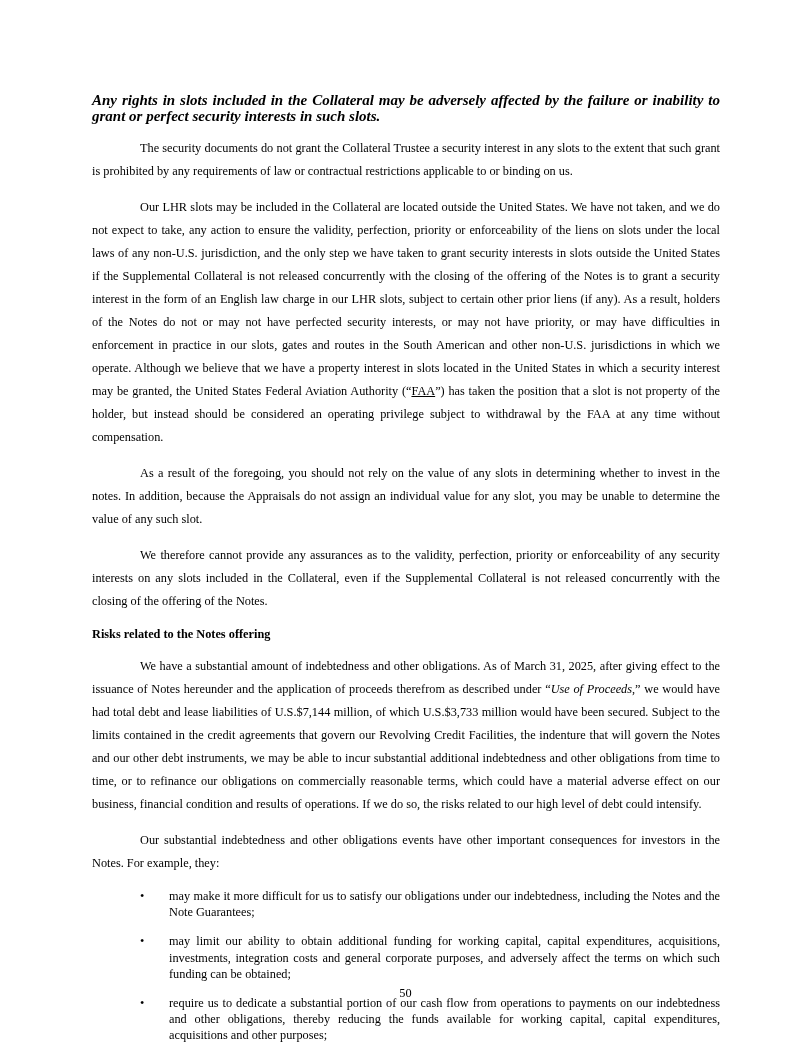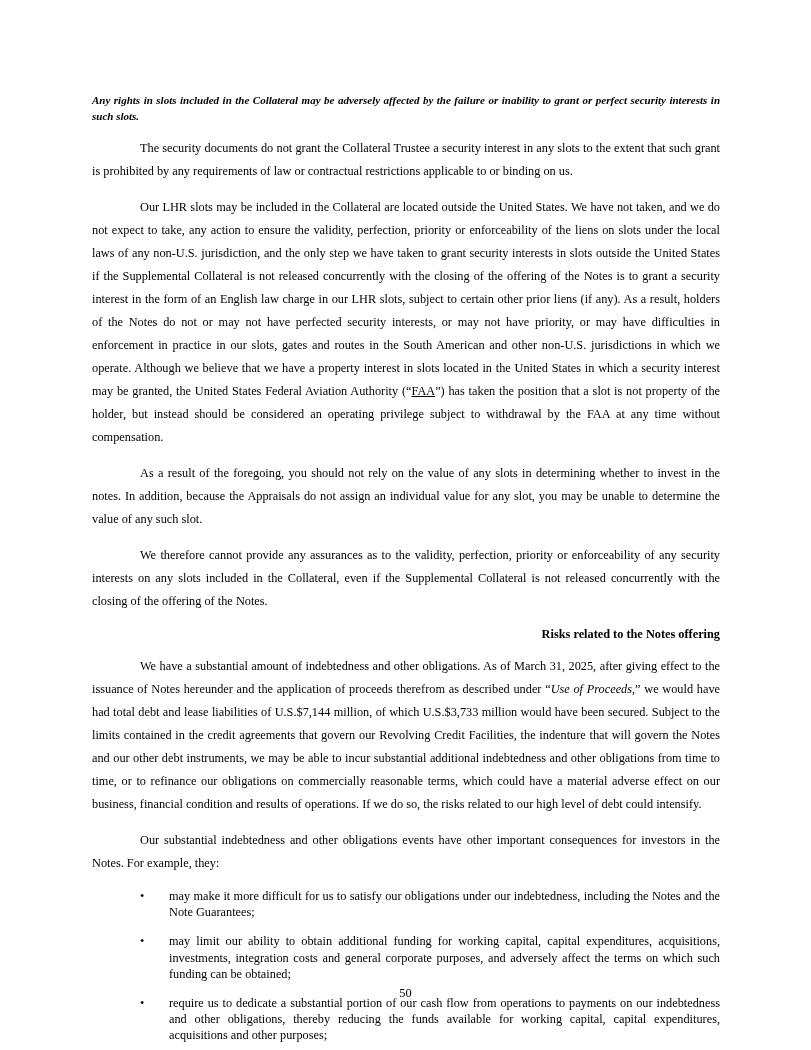--- a/index.html
+++ b/index.html
@@ -32,28 +32,28 @@
     text-align: justify;
   }
   .body-para {
     text-indent: 48px;
     margin-bottom: 13px;
   }
   .heading-bi {
     font-weight: bold;
     font-style: italic;
     text-align: justify;
-    font-size: 11px;
+    font-size: 15px;
     line-height: 16.1px;
     margin-bottom: 13px;
   }
   .heading-b {
     font-weight: bold;
     font-style: normal;
-    text-align: right;
+    text-align: left;
     font-size: 12.3px;
     line-height: 16.1px;
     margin-bottom: 13px;
   }
   .underline {
     text-decoration: underline;
   }
   .italic {
     font-style: italic;
   }

